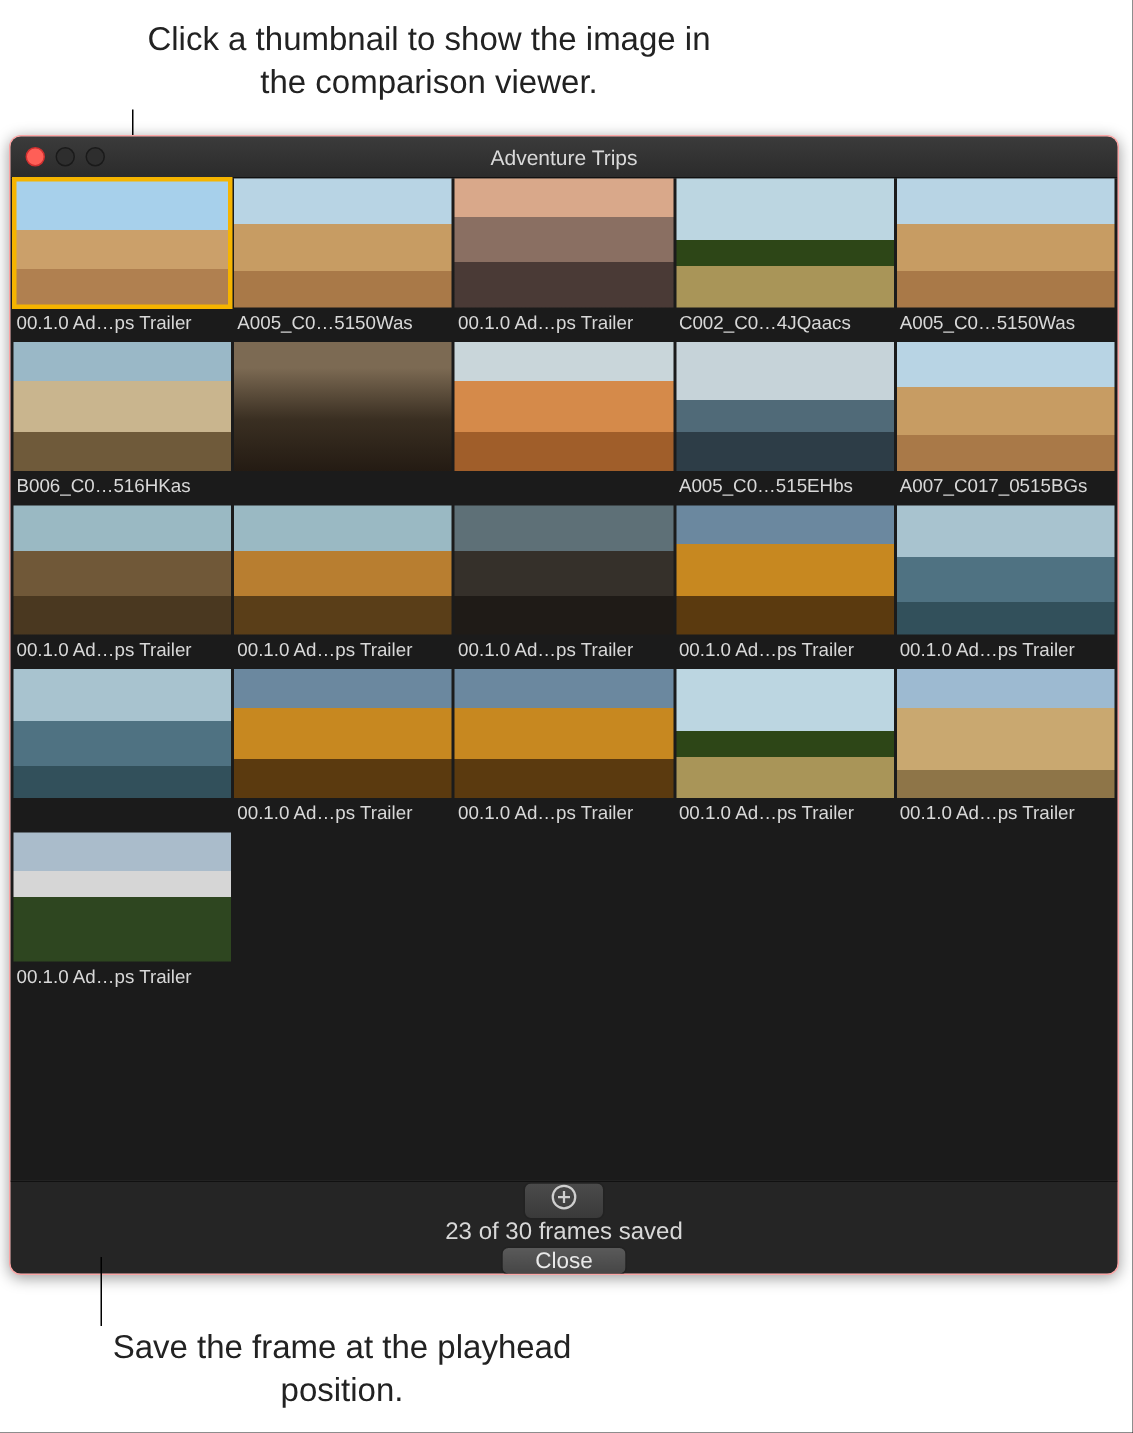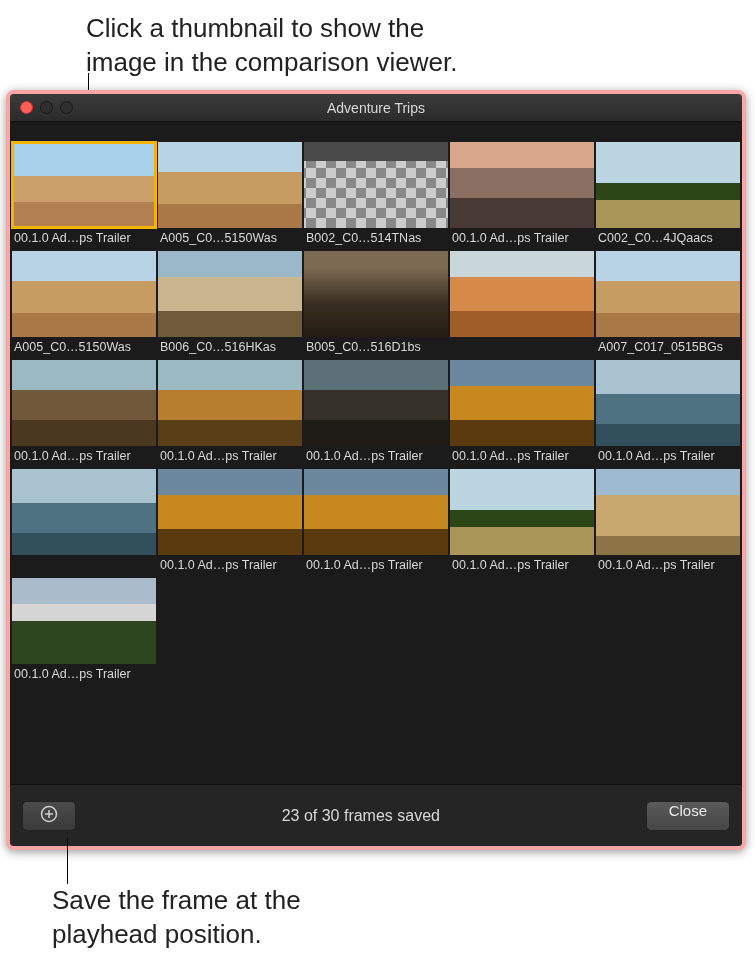--- a/index.html
+++ b/index.html
@@ -5,36 +5,37 @@
   * { box-sizing: border-box; margin: 0; padding: 0; }
   body {
     font-family: -apple-system, "Helvetica Neue", Arial, sans-serif;
     background: #fff;
     width: 755px;
     height: 955px;
     position: relative;
   }
   .annotation {
     position: absolute;
-    font-size: 26px;
+    font-size: 22px;
     color: #222;
     line-height: 1.3;
+    text-align: center;
   }
   .callout-line {
     position: absolute;
     background: #000;
   }
   .window {
     position: absolute;
     left: 6px;
     top: 90px;
     width: 740px;
     height: 760px;
     background: #737373;
-    border: 4px solid #fca5a5;
+    border: 1px solid #fca5a5;
     border-radius: 8px;
     overflow: hidden;
     box-shadow: 0 2px 10px rgba(0,0,0,.4);
     display: flex;
     flex-direction: column;
   }
   .titlebar {
     height: 28px;
     background: linear-gradient(#3b3b3b,#2b2b2b);
     border-bottom: 1px solid #111;
@@ -55,21 +56,21 @@
   }
   .tbtn.close { background: #ff5f57; border-color: #d03030; }
   .title {
     flex: 1;
     text-align: center;
     color: #d9d9d9;
     font-size: 14px;
   }
   .grid {
     flex: 1;
-    padding: 20px 2px;
+    padding: 0 2px;
     display: grid;
     grid-template-columns: repeat(5, 1fr);
     gap: 2px;
     align-content: start;
     background: #1b1b1b;
   }
   .thumb {
     position: relative;
     width: 100%;
     cursor: pointer;
@@ -92,20 +93,21 @@
     white-space: nowrap;
     overflow: hidden;
   }
   .footer {
     height: 62px;
     background: #252525;
     border-top: 1px solid #111;
     display: flex;
     align-items: center;
     padding: 0 12px;
+    flex-direction: column;
   }
   .add-btn {
     width: 54px; height: 30px;
     background: linear-gradient(#4b4b4b,#3a3a3a);
     border: 1px solid #222;
     border-radius: 5px;
     display: flex;
     align-items: center;
     justify-content: center;
     cursor: pointer;
@@ -170,45 +172,44 @@
 
   <div class="thumb selected">
         <div class="thumb-img p-town"></div>
         <div class="thumb-label">00.1.0 Ad…ps Trailer</div>
       </div>
       <div class="thumb">
         <div class="thumb-img p-town2"></div>
         <div class="thumb-label">A005_C0…5150Was</div>
       </div>
       <div class="thumb">
-        <div class="thumb-img p-checker"></div>
-        <div class="thumb-label">B002_C0…514TNas</div>
-      </div>
-      <div class="thumb">
         <div class="thumb-img p-sunset"></div>
         <div class="thumb-label">00.1.0 Ad…ps Trailer</div>
       </div>
       <div class="thumb">
         <div class="thumb-img p-trees"></div>
         <div class="thumb-label">C002_C0…4JQaacs</div>
       </div>
       <div class="thumb">
         <div class="thumb-img p-town2"></div>
         <div class="thumb-label">A005_C0…5150Was</div>
       </div>
       <div class="thumb">
         <div class="thumb-img p-flag"></div>
         <div class="thumb-label">B006_C0…516HKas</div>
       </div>
       <div class="thumb">
         <div class="thumb-img p-alley"></div>
-        <div class="thumb-label">B005_C0…516D1bs</div>
       </div>
       <div class="thumb">
         <div class="thumb-img p-orange"></div>
+      </div>
+      <div class="thumb">
+        <div class="thumb-img p-ship"></div>
+        <div class="thumb-label">A005_C0…515EHbs</div>
       </div>
       <div class="thumb">
         <div class="thumb-img p-town2"></div>
         <div class="thumb-label">A007_C017_0515BGs</div>
       </div>
       <div class="thumb">
         <div class="thumb-img p-cliff"></div>
         <div class="thumb-label">00.1.0 Ad…ps Trailer</div>
       </div>
       <div class="thumb">
@@ -263,13 +264,13 @@
       </span>
     </div>
     <div class="status">23 of 30 frames saved</div>
     <div class="close-btn">
       <span>Close</span>
     </div>
   </div>
 </div>
 
 <div class="callout-line" style="left:67px; top:838px; width:1px; height:46px"></div>
-<div class="annotation" style="left:52px; top:884px; width:320px">Save the frame at the playhead position.</div>
+<div class="annotation" style="left:68px; top:884px; width:320px">Save the frame at the playhead position.</div>
 
 </body></html>

